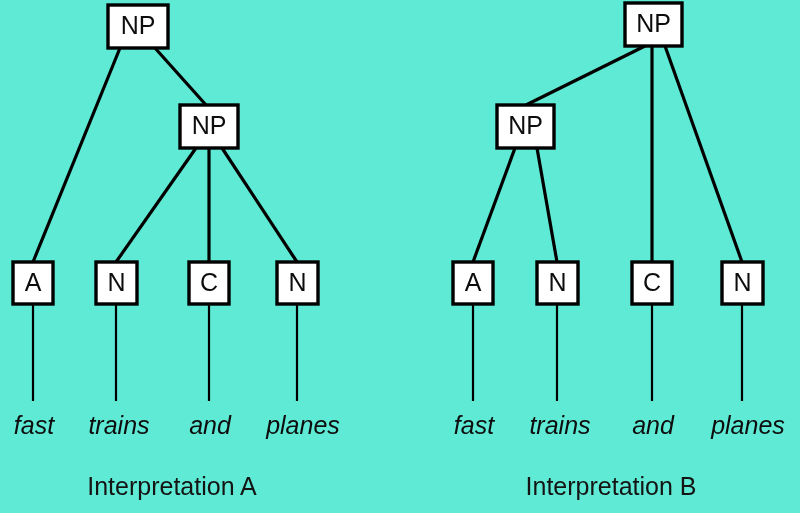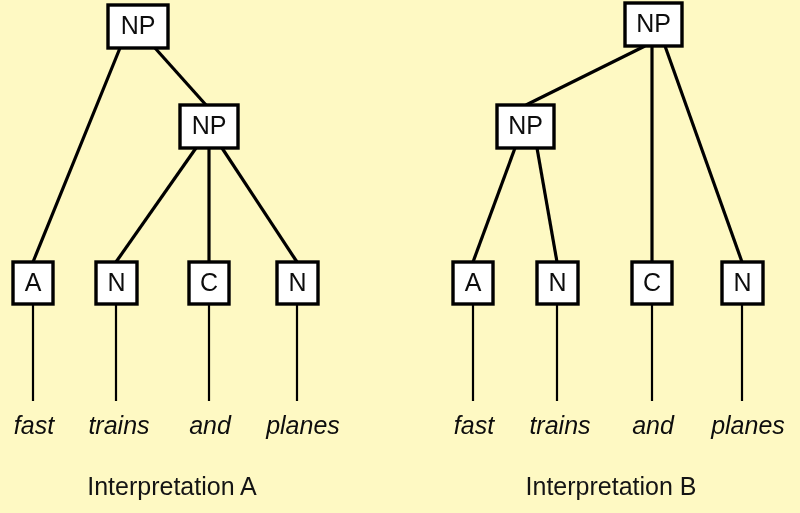--- a/index.html
+++ b/index.html
@@ -10,21 +10,21 @@
   body {
     width: 800px;
     height: 513px;
     overflow: hidden;
     font-family: "Liberation Sans", sans-serif;
   }
   #diagram-root {
     position: relative;
     width: 800px;
     height: 513px;
-    background: #fef9c3;
+    background: #5eead4;
   }
   svg.tree-canvas {
     position: absolute;
     top: 0;
     left: 0;
     width: 800px;
     height: 513px;
     display: block;
   }
   .node-box {

